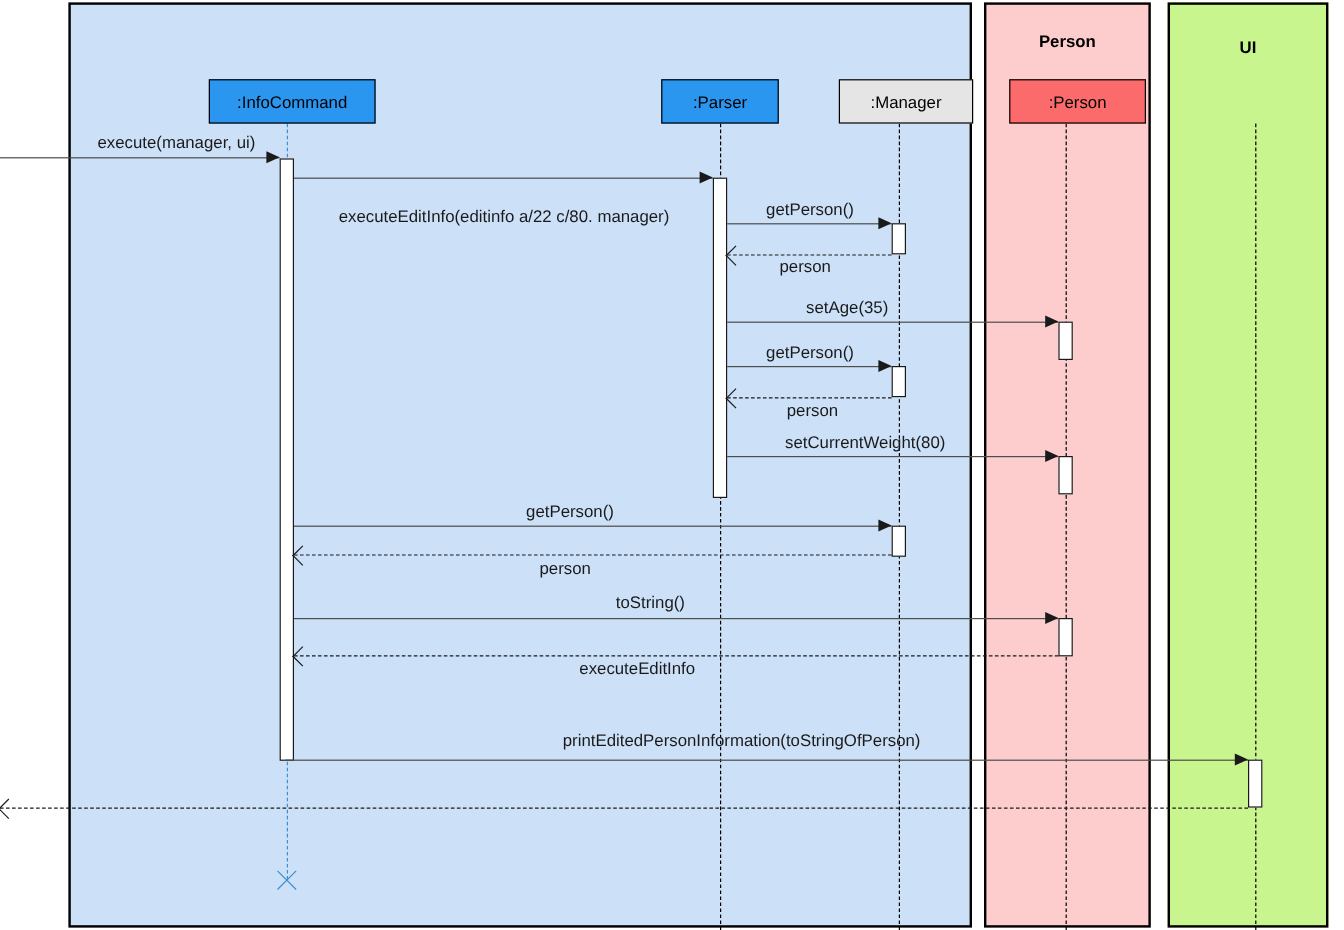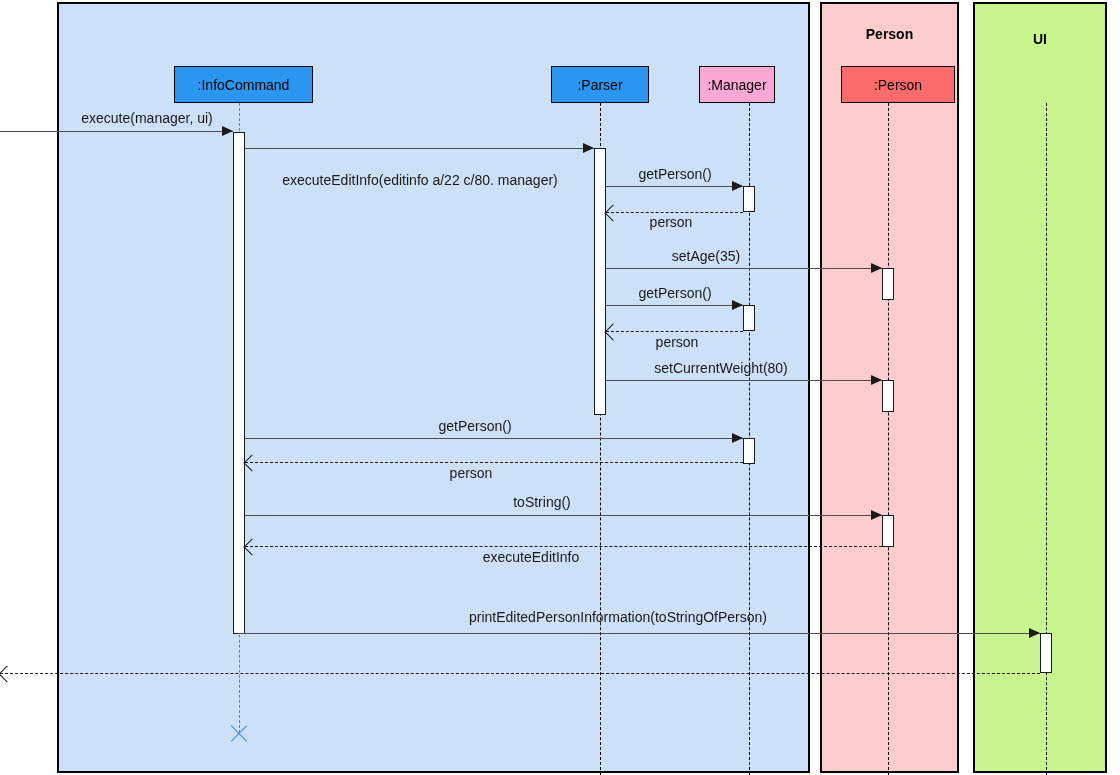--- a/index.html
+++ b/index.html
@@ -122,21 +122,21 @@
     <div class="activation" style="left: 882px; top: 268px; width: 12px; height: 32px;"></div>
     <div class="activation" style="left: 882px; top: 380px; width: 12px; height: 32px;"></div>
     <div class="activation" style="left: 882px; top: 515px; width: 12px; height: 32px;"></div>
     <div class="activation" style="left: 1040px; top: 633px; width: 12px; height: 40px;"></div>
     <div class="lifeline-box" style="left: 158px; top: 66px; width: 139px; height: 37px; background: rgb(43, 150, 239); margin-left: 16px;">
       <span>:InfoCommand</span>
     </div>
     <div class="lifeline-box" style="left: 551px; top: 66px; width: 98px; height: 37px; background: rgb(43, 150, 239);">
       <span>:Parser</span>
     </div>
-    <div class="lifeline-box" style="left: 699px; top: 66px; width: 76px; height: 37px; background: #f9a8d4;">
+    <div class="lifeline-box" style="left: 699px; top: 66px; width: 112px; height: 37px; background: #e5e5e5;">
       <span>:Manager</span>
     </div>
     <div class="lifeline-box" style="left: 841px; top: 66px; width: 114px; height: 37px; background: rgb(251, 107, 107);">
       <span>:Person</span>
     </div>
     <div class="msg-line" style="left: 0px; top: 131px; width: 233px;"></div>
     <div class="arrowhead right" style="left: 222px; top: 125.5px;"></div>
     <div class="msg-label" style="left: 147px; top: 110px;">execute(manager, ui)</div>
     <div class="msg-line" style="left: 245px; top: 148px; width: 349px;"></div>
     <div class="arrowhead right" style="left: 583px; top: 142.5px;"></div>

